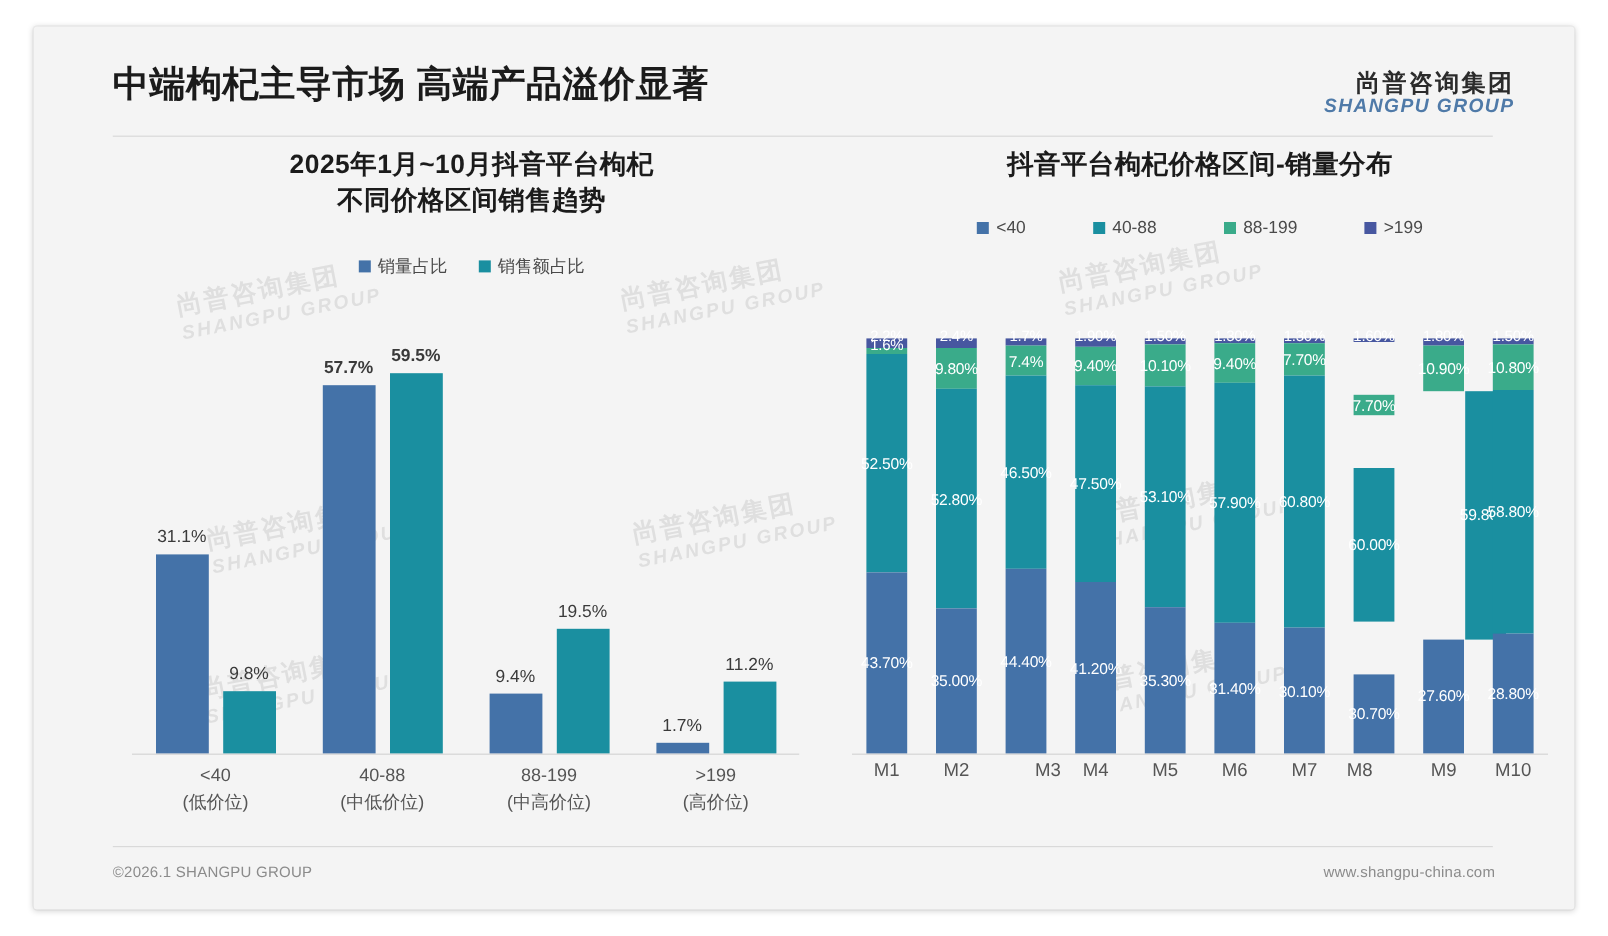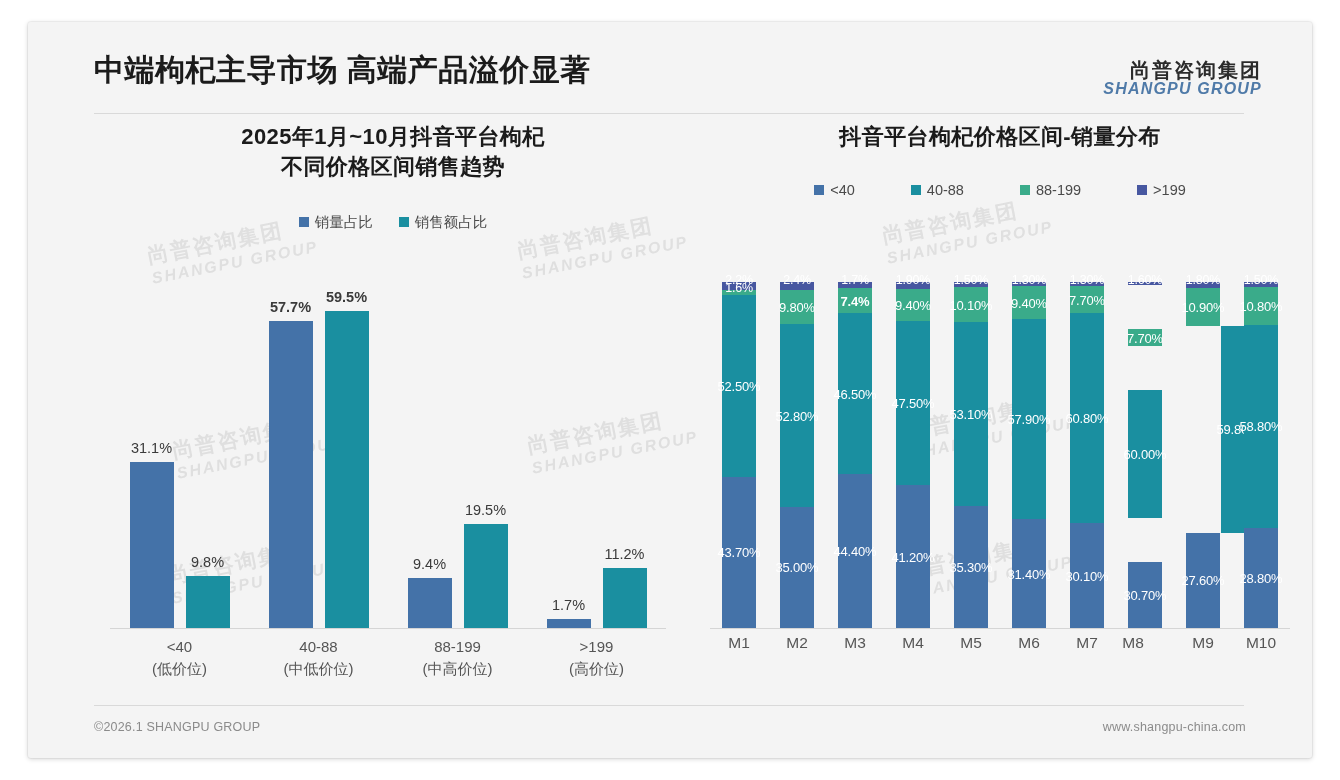--- a/index.html
+++ b/index.html
@@ -302,21 +302,21 @@
             <div class="seg-label">52.80%</div>
           </div>
           <div class="seg" style="height: 121.1px; background: rgb(68, 114, 168);">
             <div class="seg-label">35.00%</div>
           </div>
         </div>
         <div class="stack" style="left: 128px; width: 34px;">
           <div class="seg" style="height: 5.882px; background: rgb(71, 87, 160);">
             <div class="seg-label tiny" style="top: -2px; transform: translate(-50%, -50%);">1.7%</div>
           </div>
-          <div class="seg" style="height: 25.604px; background: rgb(58, 171, 138); font-weight: bold;">
+          <div class="seg" style="height: 25.604px; background: rgb(58, 171, 138);">
             <div class="seg-label">7.4%</div>
           </div>
           <div class="seg" style="height: 160.89px; background: rgb(26, 143, 160);">
             <div class="seg-label">46.50%</div>
           </div>
           <div class="seg" style="height: 153.624px; background: rgb(68, 114, 168);">
             <div class="seg-label">44.40%</div>
           </div>
         </div>
         <div class="stack" style="left: 186px; width: 34px;">
@@ -414,21 +414,21 @@
             <div class="seg-label">58.80%</div>
           </div>
           <div class="seg" style="height: 99.648px; background: rgb(68, 114, 168);">
             <div class="seg-label">28.80%</div>
           </div>
         </div>
       </div>
     <div id="stacked-axis"></div>
   <div class="month-label" style="left: 10px; width: 58px;">M1</div>
       <div class="month-label" style="left: 68px; width: 58px;">M2</div>
-      <div class="month-label" style="left: 126px; width: 58px;">M3</div>
+      <div class="month-label" style="left: 126px; width: 58px; text-align: right;">M3</div>
       <div class="month-label" style="left: 184px; width: 58px;">M4</div>
       <div class="month-label" style="left: 242px; width: 58px;">M5</div>
       <div class="month-label" style="left: 300px; width: 58px;">M6</div>
       <div class="month-label" style="left: 358px; width: 58px;">M7</div>
       <div class="month-label" style="left: 404px; width: 58px;">M8</div>
       <div class="month-label" style="left: 474px; width: 58px;">M9</div>
       <div class="month-label" style="left: 532px; width: 58px;">M10</div>
     </div>
 
   <div id="footer-rule"></div>

